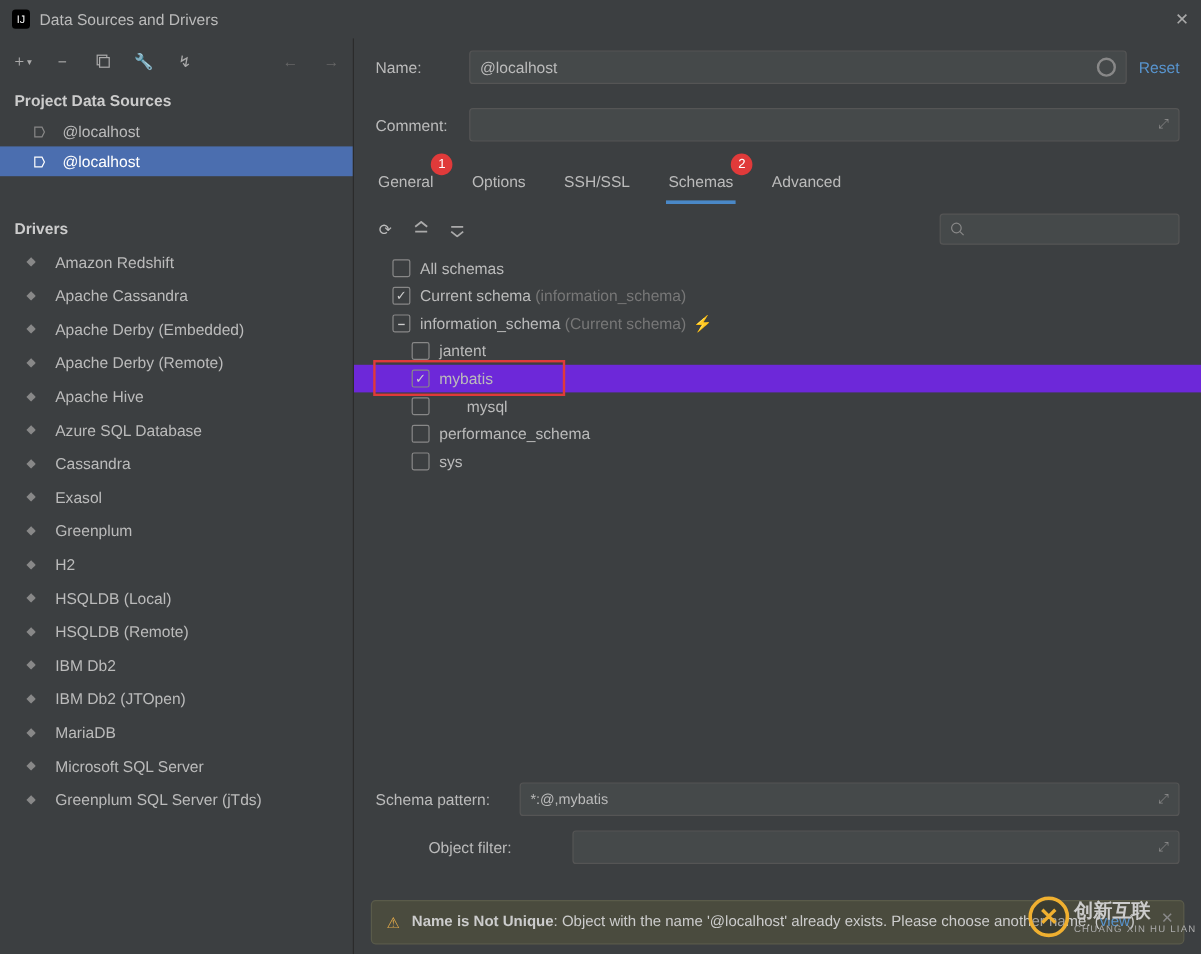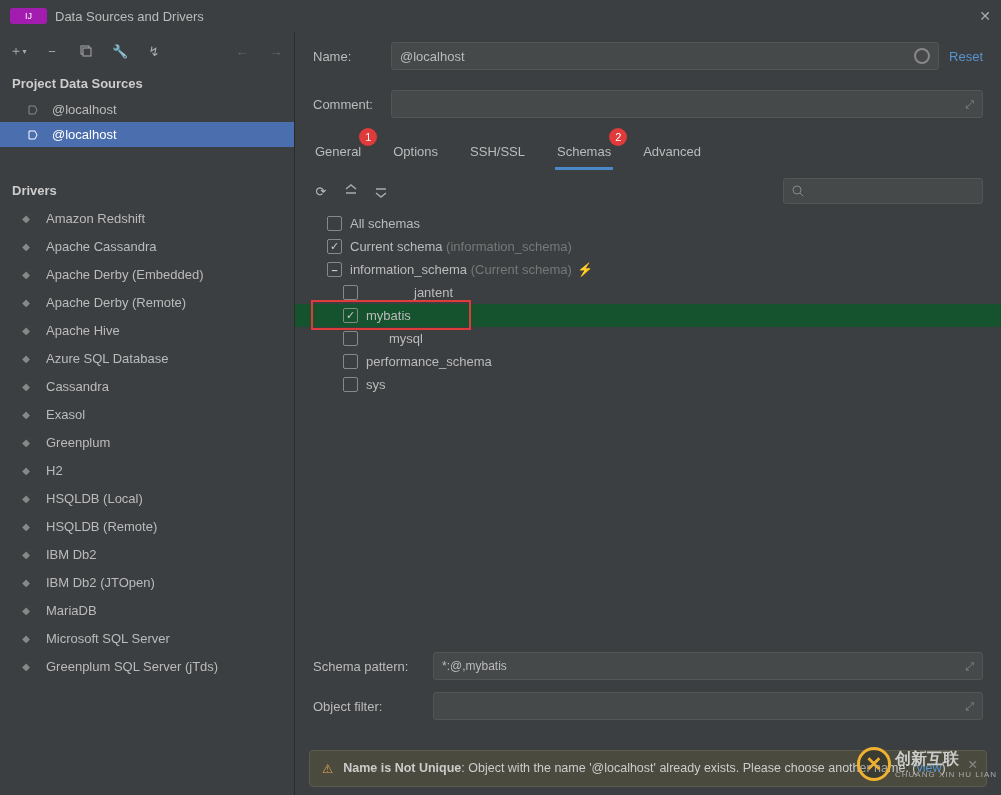--- a/index.html
+++ b/index.html
@@ -1,19 +1,19 @@
 <!DOCTYPE html>
 <html><head>
 <meta charset="utf-8">
 <style>
   * { margin: 0; padding: 0; box-sizing: border-box; font-family: "Segoe UI", Arial, sans-serif; }
   body { background: #3c3f41; color: #bbbbbb; width: 1001px; height: 795px; overflow: hidden; font-size: 13px; }
   .dialog { width: 1001px; height: 795px; display: flex; flex-direction: column; background: #3c3f41; }
   .titlebar { height: 32px; display: flex; align-items: center; padding: 0 10px; color: #bbb; }
-  .titlebar .logo { width: 37px; height: 16px; background: #a21caf; border-radius: 3px; display: inline-flex; align-items: center; justify-content: center; font-size: 9px; color: #fff; margin-right: 8px; }
+  .titlebar .logo { width: 15px; height: 16px; background: #000000; border-radius: 3px; display: inline-flex; align-items: center; justify-content: center; font-size: 9px; color: #fff; margin-right: 8px; }
   .titlebar .close { margin-left: auto; font-size: 14px; color: #aaa; cursor: pointer; }
   .body { flex: 1; display: flex; min-height: 0; }
   
   .left { width: 295px; display: flex; flex-direction: column; border-right: 1px solid #2b2b2b; }
   .left-toolbar { height: 38px; display: flex; align-items: center; padding: 0 10px; gap: 18px; color: #aaa; }
   .left-toolbar .spacer { flex: 1; }
   .tb-ico { width: 16px; height: 16px; display: inline-flex; align-items: center; justify-content: center; cursor: pointer; }
   .section-title { font-weight: bold; color: #ccc; padding: 6px 12px; font-size: 13px; }
   .tree { overflow-y: auto; }
   .ds-item { display: flex; align-items: center; padding: 5px 12px 5px 26px; cursor: pointer; }
@@ -33,21 +33,21 @@
   .tabs { display: flex; gap: 28px; padding: 0 18px; margin-top: 8px; position: relative; }
   .tab { padding: 8px 2px; color: #bbb; cursor: pointer; position: relative; }
   .tab.active { color: #bbb; border-bottom: 3px solid #4a88c7; }
   .tab .badge { position: absolute; top: -8px; right: -14px; width: 18px; height: 18px; background: #e03a3a; color: #fff; border-radius: 50%; font-size: 11px; display: flex; align-items: center; justify-content: center; }
   .sub-toolbar { display: flex; align-items: center; padding: 8px 18px; gap: 14px; }
   .search-box { margin-left: auto; width: 200px; height: 26px; background: #45494a; border: 1px solid #555; border-radius: 3px; display: flex; align-items: center; padding: 0 8px; }
   .search-box svg { margin-right: 4px; }
   .schema-list { padding: 0 0; }
   .schema-item { display: flex; align-items: center; padding: 4px 18px 4px 32px; }
   .schema-item.child { padding-left: 48px; }
-  .schema-item.selected { background: #14532d; }
+  .schema-item.selected { background: #6d28d9; }
   .chk { width: 15px; height: 15px; border: 1px solid #888; border-radius: 2px; margin-right: 8px; display: inline-flex; align-items: center; justify-content: center; font-size: 11px; color: #ccc; }
   .chk.checked::after { content: "✓"; }
   .chk.partial::after { content: "–"; font-weight: bold; }
   .dim { color: #777; }
   .lightning { color: #888; margin-left: 6px; }
   .redbox { position: absolute; border: 2px solid #e03a3a; pointer-events: none; }
   .bottom-fields { padding: 12px 18px; }
   .mono { font-family: "Consolas", monospace; font-size: 12px; }
   .warning-bar { margin: 12px 14px 8px 14px; background: #4a4b3e; border: 1px solid #5a5b4a; border-radius: 4px; padding: 10px 12px; display: flex; gap: 10px; font-size: 12.5px; color: #ccc; position: relative; }
   .warning-bar .wicon { color: #e0a84a; }
@@ -228,21 +228,21 @@
           <span>Current schema</span>&nbsp;
           <span class="dim">(information_schema)</span>
         </div>
         <div class="schema-item">
           <span class="chk partial"></span>
           <span>information_schema</span>&nbsp;
           <span class="dim">(Current schema)</span>
           <span class="lightning">⚡</span>
         </div>
         <div id="schema-children">
-            <div class="schema-item child" style="position: relative; gap: 48px;">
+            <div class="schema-item child" style="position: relative;">
               <span class="chk "></span>
               <span>jantent</span>
             </div>
             <div class="schema-item child selected" style="position: relative;">
               <span class="chk checked"></span>
               <span>mybatis</span>
               <div class="redbox" style="left: 16px; top: -4px; width: 160px; height: 30px;"></div>
             </div>
             <div class="schema-item child" style="position: relative; gap: 23px;">
               <span class="chk "></span>
@@ -260,21 +260,21 @@
       </div>
       <div style="flex:1"></div>
       <div class="bottom-fields">
         <div class="form-row" style="padding:6px 0;">
           <span class="lbl" style="width:120px">Schema pattern:</span>
           <div class="comment-field mono">
             <span>*:@,mybatis</span>
             <span class="expand">⤢</span>
           </div>
         </div>
-        <div class="form-row" style="padding:6px 0;">
+        <div class="form-row" style="padding:6px 0;margin-left:44px;">
           <span class="lbl" style="width:120px">Object filter:</span>
           <div class="comment-field">
             <span class="expand">⤢</span>
           </div>
         </div>
       </div>
       <div class="warning-bar">
         <span class="wicon">⚠</span>
         <div>
           <b>Name is Not Unique</b><span>: Object with the name '@localhost' already exists. Please choose another name. (</span><span class="link">view</span><span>)</span>

